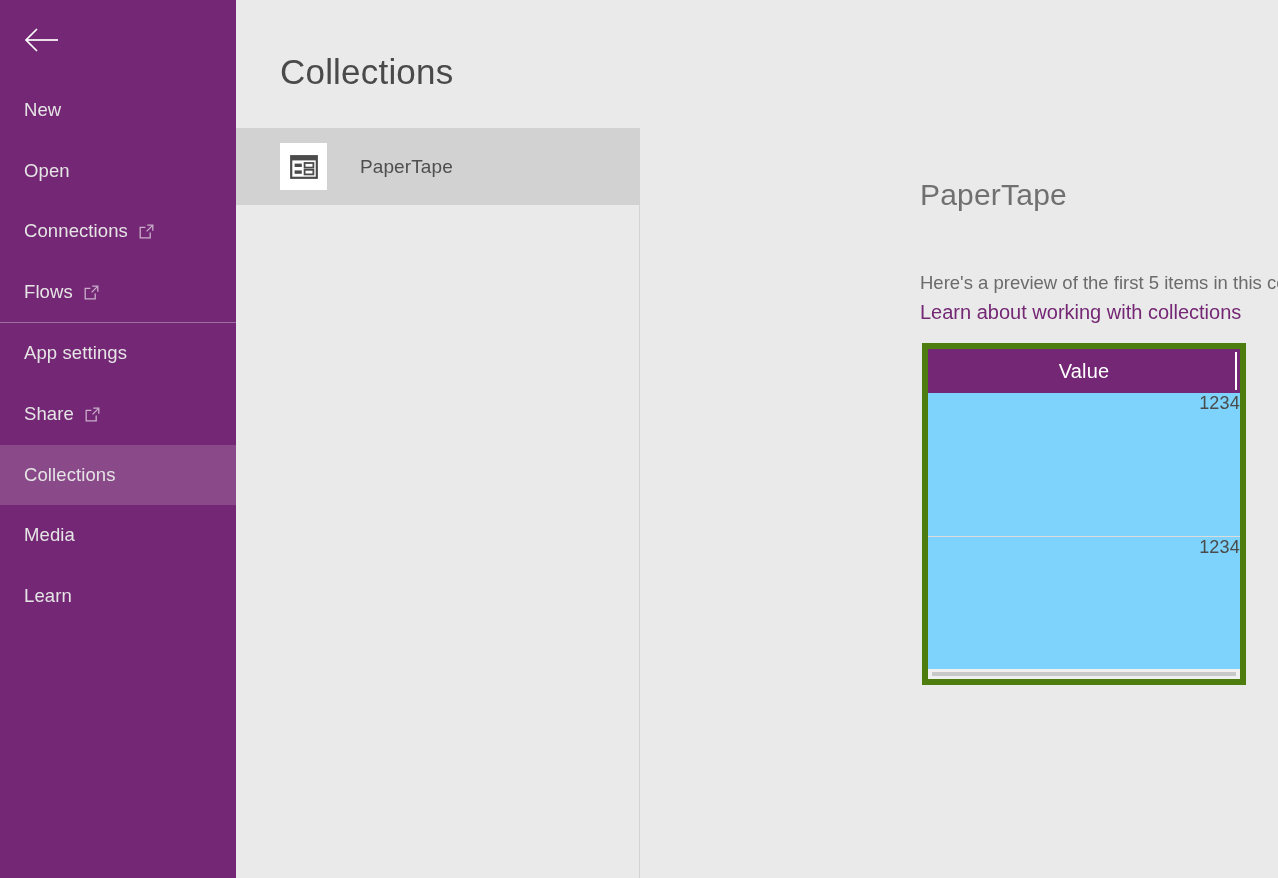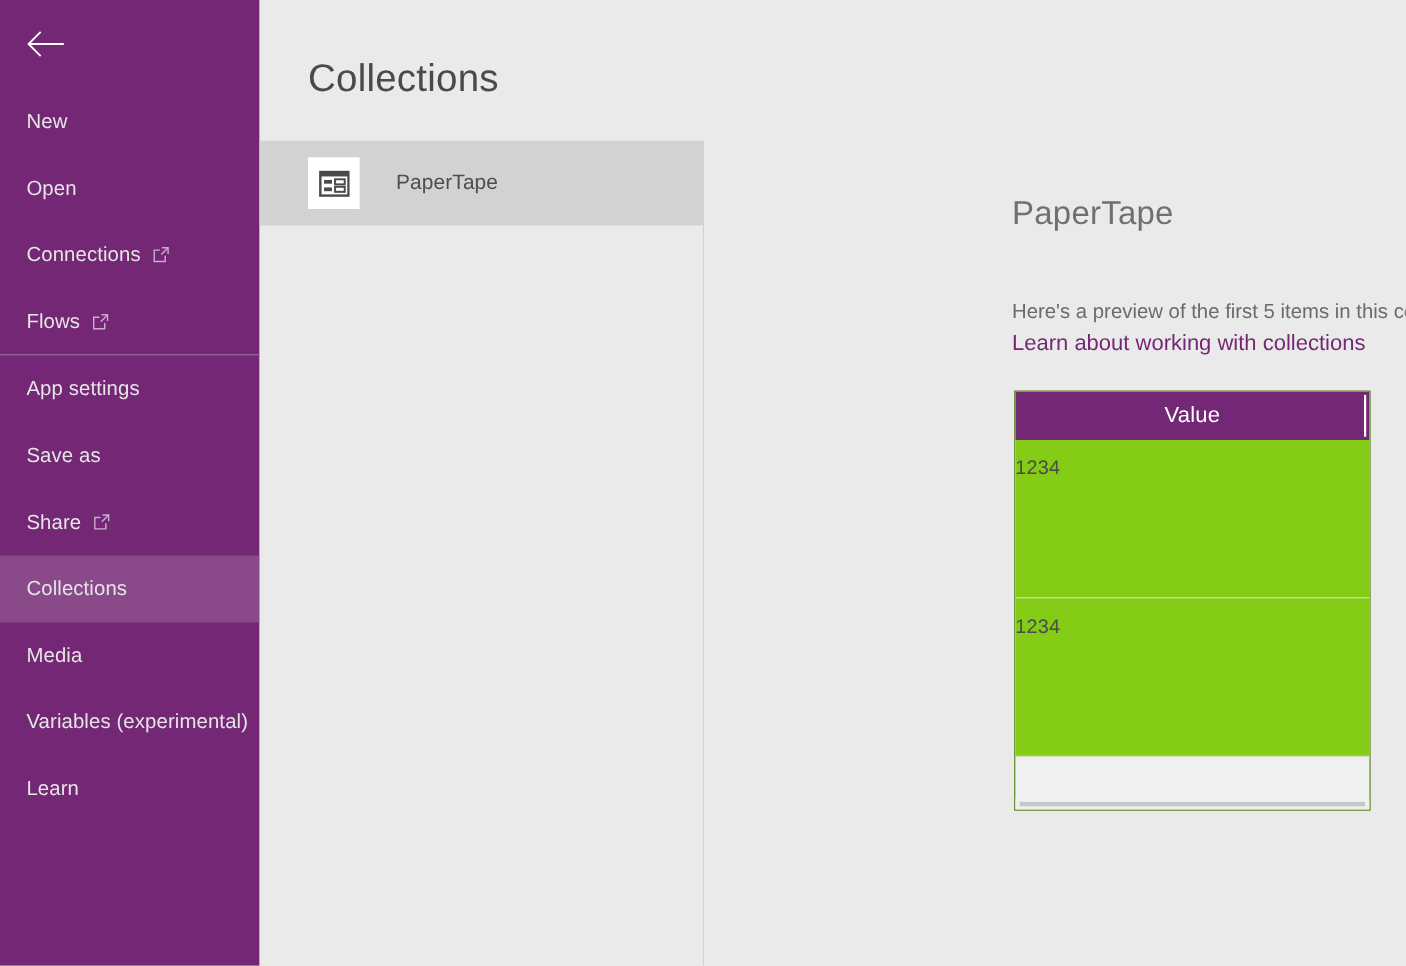--- a/index.html
+++ b/index.html
@@ -165,25 +165,25 @@
     line-height: 1;
     text-decoration: none;
     cursor: pointer;
     white-space: nowrap;
   }
 
   
   .data-grid {
     position: absolute;
     left: 281px;
-    top: 227px;
+    top: 215px;
     width: 324px;
-    height: 382px;
+    height: 342px;
     background: #f0f0f0;
-    border: 1px solid #4d7c0f;
+    border: 6px solid #4d7c0f;
     overflow: hidden;
   }
   .grid-header {
     height: 44px;
     background: #742774;
     display: flex;
     align-items: center;
     justify-content: center;
     position: relative;
   }
@@ -197,25 +197,24 @@
     position: absolute;
     right: 3px;
     top: 3px;
     bottom: 3px;
     width: 1.6px;
     background: #ffffff;
   }
   .grid-body { position: relative; }
   .grid-row {
     height: 144px;
-    background: #84cc16;
+    background: #7dd3fc;
     border-bottom: 1px solid #dcdcdc;
     display: flex;
-    justify-content: flex-start;
-    padding-top: 15px;
+    justify-content: flex-end;
     cursor: pointer;
   }
   .grid-row .cell-value {
     font-size: 18px;
     font-weight: 400;
     color: #4b4b4b;
     letter-spacing: 0.2px;
   }
   .h-scrollbar {
     position: absolute;
@@ -285,46 +284,40 @@
         </span>
       </div>
 
       <div class="nav-sep"></div>
 
       <div class="nav-item">
         <span class="nav-label">App settings</span>
       </div>
 
 
-      <div class="nav-item">
-        <span class="nav-label">Save as</span>
-      </div>
 
       <div class="nav-item">
         <span class="nav-label">Share</span>
         <span class="ext-icon">
           <svg width="15" height="15" viewBox="0 0 15 15" fill="none" aria-hidden="true">
             <path d="M8.2 1.2 H13.8 V6.8" stroke="#ffffff" stroke-width="1.3" fill="none"></path>
             <path d="M13.6 1.4 L7.6 7.4" stroke="#ffffff" stroke-width="1.3"></path>
             <path d="M11.2 8.6 V13.8 H1.2 V3.4 H6.4" stroke="#ffffff" stroke-width="1.3" fill="none"></path>
           </svg>
         </span>
       </div>
 
       <div class="nav-item selected">
         <span class="nav-label">Collections</span>
       </div>
 
       <div class="nav-item">
         <span class="nav-label">Media</span>
       </div>
 
-      <div class="nav-item">
-        <span class="nav-label">Variables (experimental)</span>
-      </div>
 
       <div class="nav-item">
         <span class="nav-label">Learn</span>
       </div>
 
     </div>
   </div>
 
   <div class="main">
 

